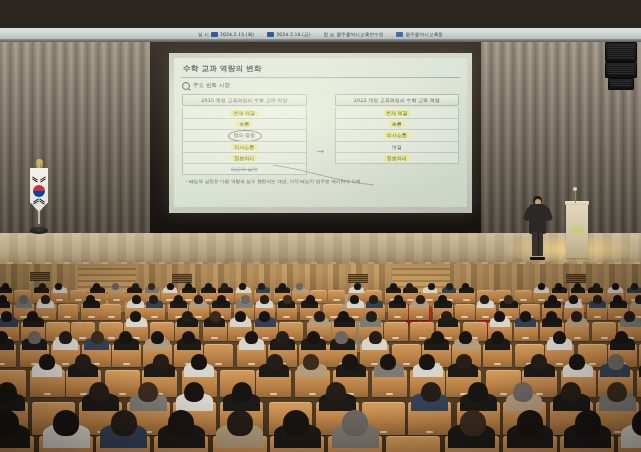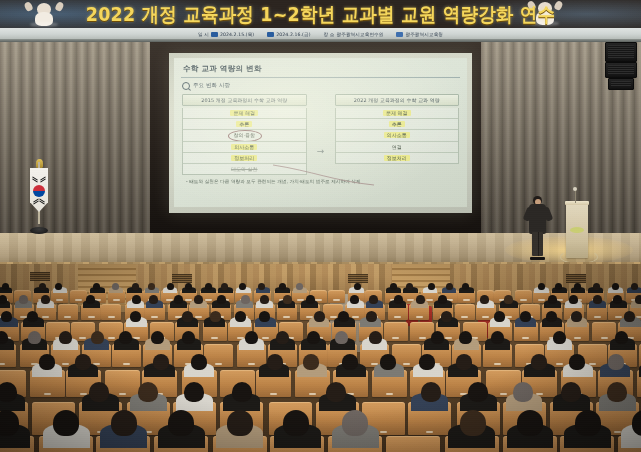--- a/index.html
+++ b/index.html
@@ -196,37 +196,20 @@
   .vig{position:absolute;inset:0;pointer-events:none;
     background:radial-gradient(ellipse at 50% 42%,rgba(0,0,0,0) 45%,rgba(0,0,0,.45) 100%);}
   .grain{position:absolute;inset:0;pointer-events:none;opacity:.16;
     background-image:repeating-linear-gradient(0deg,rgba(255,255,255,.05) 0 1px,rgba(0,0,0,.05) 1px 2px);}
 </style>
 </head>
 <body>
 
 <div id="scene">
 
-  <div class="banner">
-    <div class="mascot mascot-l">
-      <div class="m-ear l"></div>
-        <div class="m-ear r"></div>
-      <div class="m-head"></div>
-        <div class="m-torso"></div>
-        <div class="m-shadow"></div>
-    </div>
-    <div class="mascot mascot-r">
-      <div class="m-ear l"></div>
-        <div class="m-ear r"></div>
-      <div class="m-head"></div>
-        <div class="m-torso"></div>
-        <div class="m-shadow"></div>
-    </div>
-    <div class="banner-title">2022 개정 교육과정 1~2학년 교과별 교원 역량강화 연수</div>
-  </div>
   <div class="banner-strip"></div>
   <div class="banner-sub">
     <span class="sub-chip">
       <span>일 시</span>
       <i class="chip-box"></i>
       <span>2024.2.15.(목)</span>
     </span>
     <span class="sub-chip">
       <i class="chip-box"></i>
       <span>2024.2.16.(금)</span>

